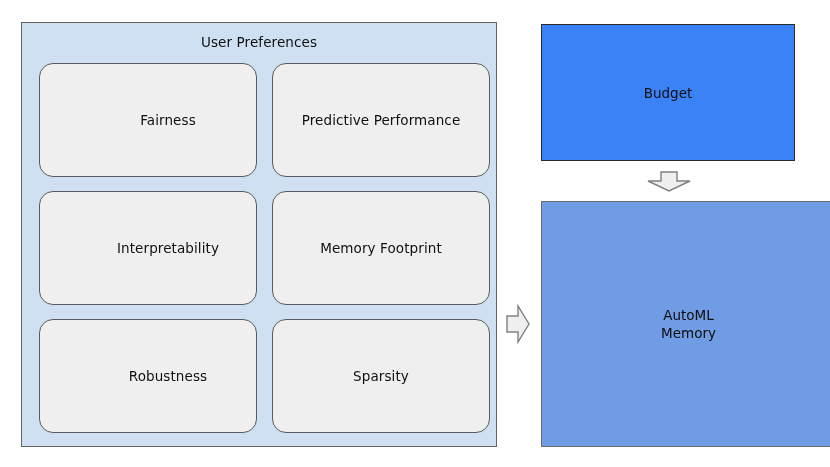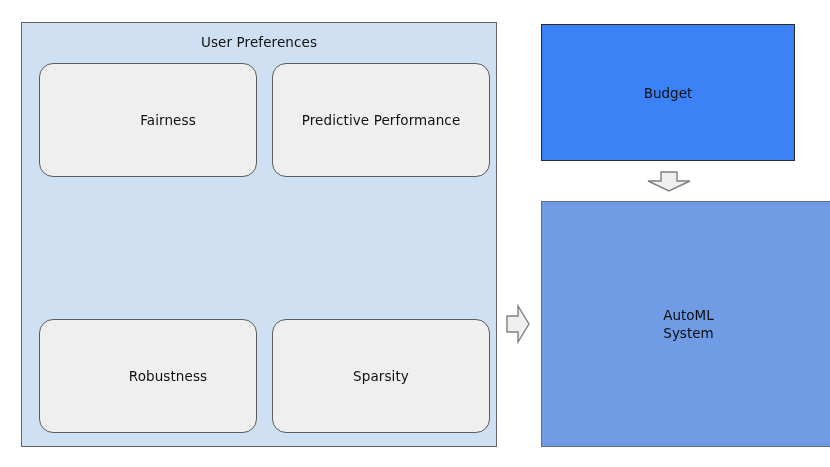--- a/index.html
+++ b/index.html
@@ -139,21 +139,27 @@
     <div class="prefs-title">User Preferences</div>
 
     <div class="pref-card col-a row-1">
       <span>Fairness</span>
     </div>
 
     <div class="pref-card col-b row-1">
       <span>Predictive Performance</span>
     </div>
 
+    <div class="pref-card col-a row-2">
+      <span>Interpretability</span>
+    </div>
 
+    <div class="pref-card col-b row-2">
+      <span>Memory Footprint</span>
+    </div>
 
     <div class="pref-card col-a row-3">
       <span>Robustness</span>
     </div>
 
     <div class="pref-card col-b row-3">
       <span>Sparsity</span>
     </div>
 
   </div>
@@ -170,17 +176,17 @@
 
   <div class="arrow-down">
     <svg class="arrow-svg" viewBox="0 0 48 23" preserveAspectRatio="none">
       <polygon class="arrow-shape" points="16,2 32,2 32,11 45,11 24,21 3,11 16,11"></polygon>
     </svg>
   </div>
 
   <div class="automl-box">
     <span>
       <span>AutoML</span><br>
-      <span>System</span>
+      <span>Memory</span>
     </span>
   </div>
 
 </div>
 
 </body></html>

